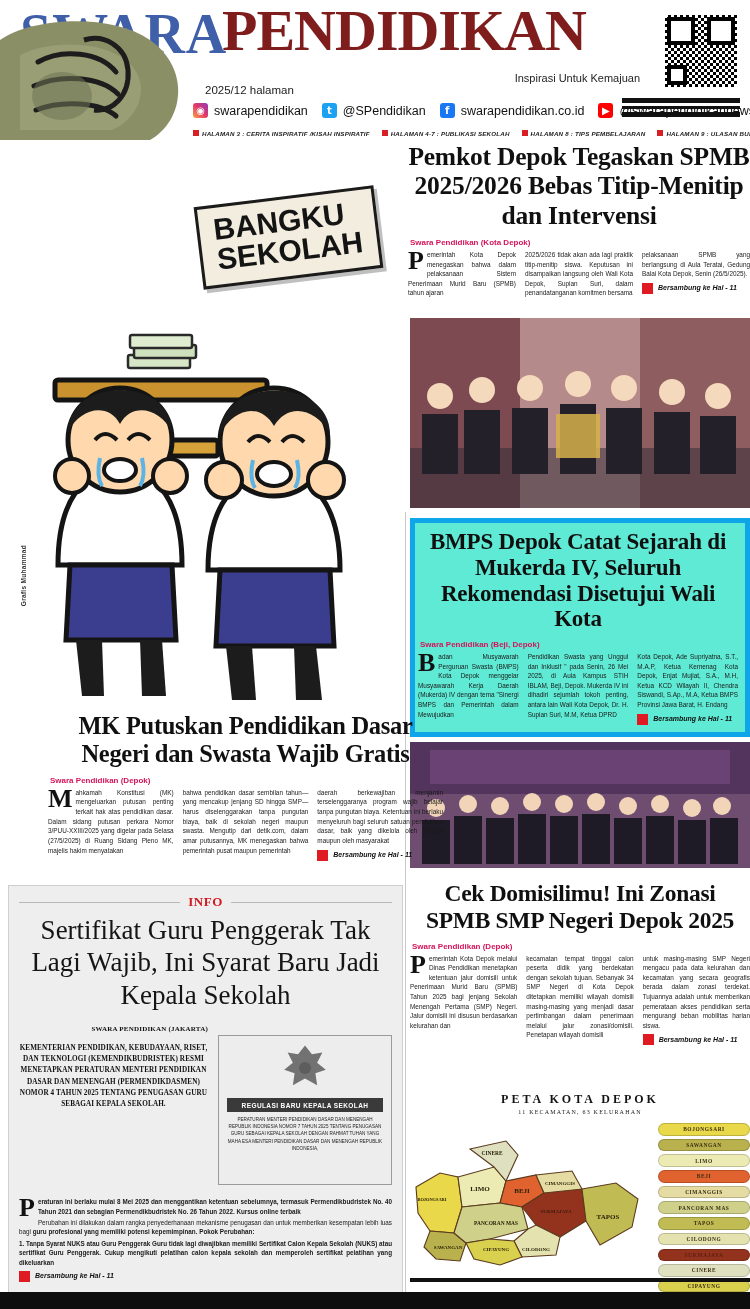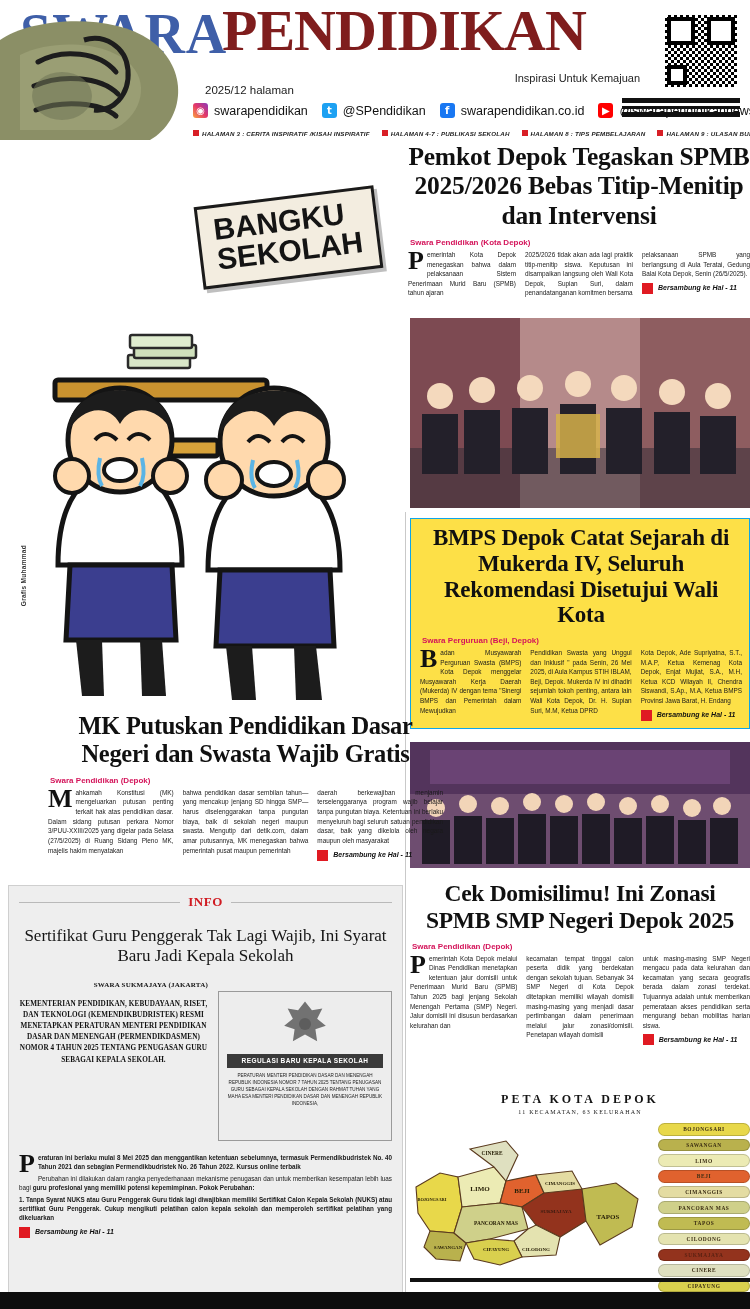--- a/index.html
+++ b/index.html
@@ -139,21 +139,21 @@
   .cont .sq { width:11px; height:11px; background:#e01a22; display:inline-block; flex:none; }
 
   
   .photo-lead {
     position:absolute; left:410px; top:318px; width:340px; height:190px;
     background:#7a5a63; overflow:hidden;
   }
 
   
   .bmps { position:absolute; left:410px; top:518px; width:340px; }
-  .bmps-box { border:1px solid #0ea5e9; padding:6px 7px 7px 9px; background:#fde047; }
+  .bmps-box { border:5px solid #0ea5e9; padding:6px 7px 7px 3px; background:#5eead4; }
   .bmps h2 {
     font-family:"Liberation Serif", serif; font-weight:bold;
     font-size:23px; line-height:1.12; color:#101010; text-align:center;
     letter-spacing:-.2px;
   }
   .photo-bmps {
     position:absolute; left:410px; top:742px; width:340px; height:126px;
     background:#6b4f6b; overflow:hidden;
   }
 
@@ -170,22 +170,22 @@
     position:absolute; left:8px; top:885px; width:395px; height:415px;
     background:#eeeeee; border:1px solid #cfcfcf; padding:8px 10px;
   }
   .info-head { display:flex; align-items:center; gap:8px; justify-content:center; }
   .info-head .rule { flex:1; height:1px; background:#b9b9b9; }
   .info-head .lbl {
     font-family:"Liberation Serif",serif; font-weight:bold; font-size:13px;
     color:#d01b22; letter-spacing:.5px;
   }
   .info-title {
-    font-family:"Liberation Serif",serif; font-size:17px; font-weight:normal;
-    line-height:1.2; text-align:center; color:#151515; margin-top:16px;
+    font-family:"Liberation Serif",serif; font-size:27px; font-weight:normal;
+    line-height:1.2; text-align:center; color:#151515; margin-top:4px;
   }
   .info-body { display:flex; gap:10px; margin-top:14px; }
   .info-left { width:190px; }
   .info-right { width:175px; }
   .info-src {
     font-family:"Liberation Serif",serif; font-weight:bold; font-size:7px;
     text-align:right; color:#111; letter-spacing:.2px;
   }
   .info-lead {
     font-family:"Liberation Serif",serif; font-weight:bold; font-size:7.2px;
@@ -414,21 +414,21 @@
       </g>
       <rect x="146" y="96" width="44" height="44" fill="#d6b24a" opacity=".85"></rect>
     </svg>
   </div>
 
   <div class="side-rule"></div>
 
   <div class="bmps">
     <div class="bmps-box">
       <h2>BMPS Depok Catat Sejarah di Mukerda IV, Seluruh Rekomendasi Disetujui Wali Kota</h2>
-      <div class="kicker">Swara Perguruan (Beji, Depok)</div>
+      <div class="kicker">Swara Pendidikan (Beji, Depok)</div>
       <div class="cols3">
         <p><span class="dropcap">B</span><span>adan Musyawarah Perguruan Swasta (BMPS) Kota Depok menggelar Musyawarah Kerja Daerah (Mukerda) IV dengan tema "Sinergi BMPS dan Pemerintah dalam Mewujudkan</span></p>
         <p>Pendidikan Swasta yang Unggul dan Inklusif " pada Senin, 26 Mei 2025, di Aula Kampus STIH IBLAM, Beji, Depok. Mukerda IV ini dihadiri sejumlah tokoh penting, antara lain Wali Kota Depok, Dr. H. Supian Suri, M.M, Ketua DPRD</p>
         <p>Kota Depok, Ade Supriyatna, S.T., M.A.P, Ketua Kemenag Kota Depok, Enjat Mujiat, S.A., M.H, Ketua KCD Wilayah II, Chendra Siswandi, S.Ap., M.A, Ketua BMPS Provinsi Jawa Barat, H. Endang</p>
         <div class="cont">
             <i class="sq"></i>
             <span>Bersambung ke Hal - 11</span>
           </div>
       </div>
     </div>
@@ -483,21 +483,21 @@
   <div class="infobox">
     <div class="info-head">
       <span class="rule"></span>
       <span class="lbl">INFO</span>
       <span class="rule"></span>
     </div>
     <div class="info-title">Sertifikat Guru Penggerak Tak Lagi Wajib, Ini Syarat Baru Jadi Kepala Sekolah</div>
 
     <div class="info-body">
       <div class="info-left">
-        <div class="info-src">SWARA SUKMAJAYA (JAKARTA)</div>
+        <div class="info-src">SWARA PENDIDIKAN (JAKARTA)</div>
         <div class="info-lead">KEMENTERIAN PENDIDIKAN, KEBUDAYAAN, RISET, DAN TEKNOLOGI (KEMENDIKBUDRISTEK) RESMI MENETAPKAN PERATURAN MENTERI PENDIDIKAN DASAR DAN MENENGAH (PERMENDIKDASMEN) NOMOR 4 TAHUN 2025 TENTANG PENUGASAN GURU SEBAGAI KEPALA SEKOLAH.</div>
       </div>
       <div class="info-right">
         <div class="regbox">
           <svg class="reg-emblem" viewBox="0 0 60 60">
             <path d="M30 4 L38 14 L50 12 L44 24 L54 32 L42 36 L44 50 L30 42 L16 50 L18 36 L6 32 L16 24 L10 12 L22 14 Z" fill="#4a4a4a"></path>
             <circle cx="30" cy="30" r="7" fill="#2e2e2e"></circle>
           </svg>
           <div class="reg-band">REGULASI BARU KEPALA SEKOLAH</div>
           <div class="reg-text">PERATURAN MENTERI PENDIDIKAN DASAR DAN MENENGAH REPUBLIK INDONESIA NOMOR 7 TAHUN 2025 TENTANG PENUGASAN GURU SEBAGAI KEPALA SEKOLAH DENGAN RAHMAT TUHAN YANG MAHA ESA MENTERI PENDIDIKAN DASAR DAN MENENGAH REPUBLIK INDONESIA,</div>

